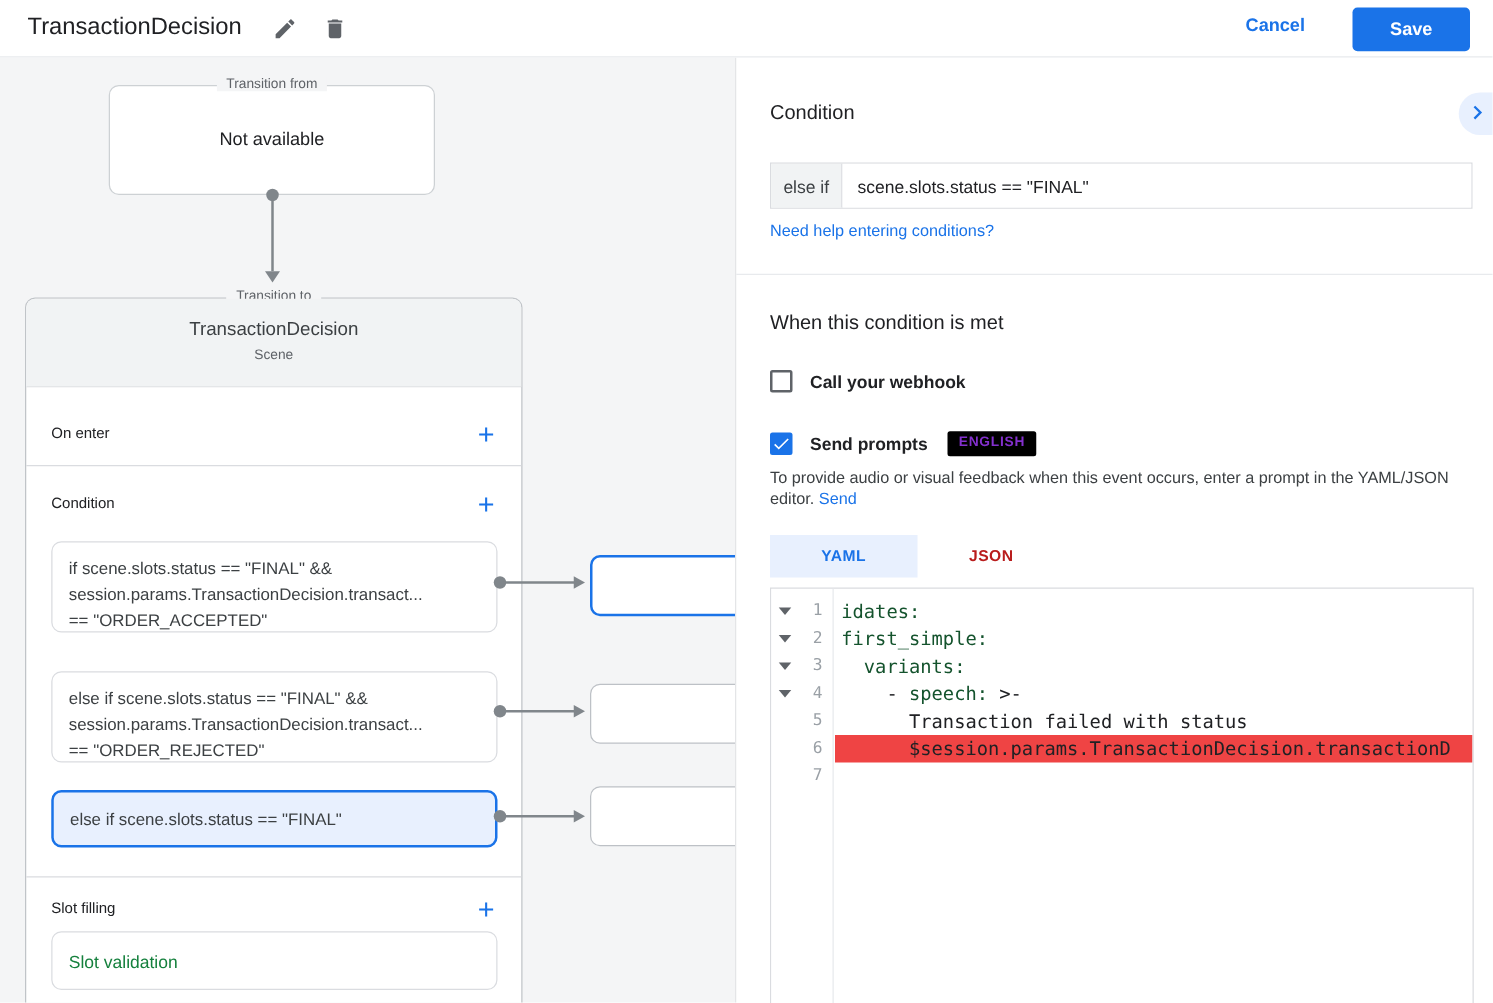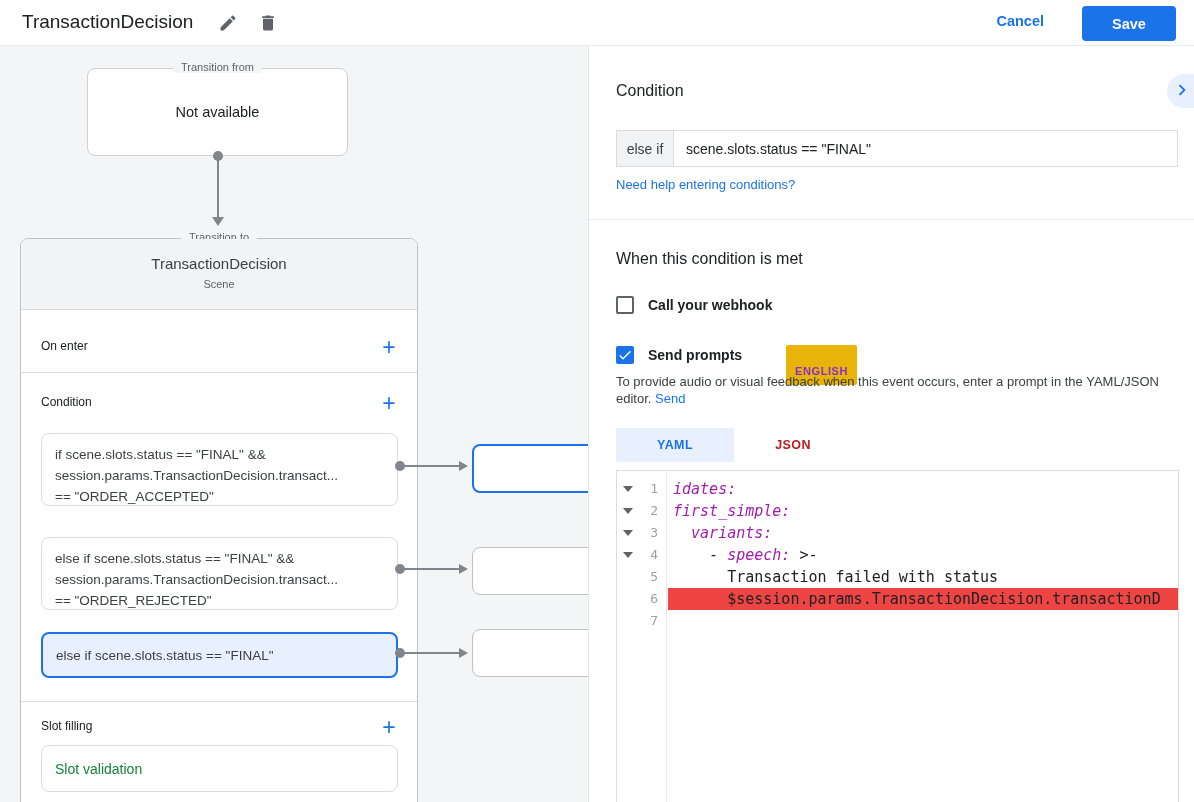--- a/index.html
+++ b/index.html
@@ -68,42 +68,42 @@
   .cond-input { flex:1; border:none; outline:none; padding-left:12px; font-size:14px; color:#202124;
     font-family:"Liberation Sans", sans-serif; background:#fff; }
   .link { color:#1a73e8; font-size:13px; text-decoration:none; cursor:pointer; }
   .help-pos { position:absolute; left:27px; top:131px; }
   .panel-divider { position:absolute; left:0; right:0; top:173px; height:1px; background:#e8eaed; }
   .checkbox { position:absolute; left:27px; width:18px; height:18px; border:2px solid #5f6368;
     border-radius:2px; background:#fff; cursor:pointer; }
   .checkbox.checked { background:#1a73e8; border-color:#1a73e8; }
   .checkbox svg { width:16px; height:16px; fill:#fff; margin:-1px 0 0 -1px; }
   .cb-label { position:absolute; left:59px; font-size:14px; font-weight:600; color:#202124; }
-  .badge { position:absolute; left:169px; height:20px; padding:20px 9px; background:#eab308;
-    color:#8430ce; font-size:11px; font-weight:600; letter-spacing:0.6px; border-radius:2px;margin-left:28px; }
+  .badge { position:absolute; left:169px; height:20px; padding:3px 9px; background:#000000;
+    color:#8430ce; font-size:11px; font-weight:600; letter-spacing:0.6px; border-radius:2px; }
   .note { position:absolute; left:27px; top:327px; width:560px; font-size:13px; line-height:17px; color:#3c4043; }
   .tab { position:absolute; top:382px; width:118px; height:34px; display:flex; align-items:center;
     justify-content:center; font-size:12.5px; font-weight:600; letter-spacing:0.4px; cursor:pointer; }
   .tab.active { background:#e8f0fe; color:#1a73e8; }
   .tab.inactive { color:#b91c1c; }
 
   
   .editor { position:absolute; left:27px; top:424px; width:563px; bottom:-2px; border:1px solid #dadce0;
     background:#fff; overflow:hidden; }
   .gutter { position:absolute; left:0; top:0; bottom:0; width:50px; background:#fff;
     border-right:1px solid #e8eaed; }
   .lnum { position:absolute; right:8px; width:30px; height:22px; text-align:right;
     font-family:"DejaVu Sans Mono", monospace; font-size:13px; color:#9aa0a6; line-height:22px; }
   .fold { position:absolute; left:6px; width:0; height:0; border-left:5px solid transparent;
     border-right:5px solid transparent; border-top:6px solid #5f6368; cursor:pointer; }
   .code-area { position:absolute; left:51px; top:0; right:0; bottom:0; cursor:text; }
   .cline { position:absolute; left:0; right:0; height:22px; line-height:22px; padding-left:5px;
     font-family:"DejaVu Sans Mono", monospace; font-size:15px; color:#202124; white-space:pre; }
   .cline.hl { background:#ef4444; }
-  .tok-key { color:#a21caf;font-style:italic; }
+  .tok-key { color:#14532d; }
 </style>
 </head>
 <body>
 
 <div class="topbar">
   <div class="page-title">TransactionDecision</div>
   <button class="icon-btn" style="left:216px;">
     <span><svg viewBox="0 0 24 24">
           <path d="M3 17.25V21h3.75L17.81 9.94l-3.75-3.75L3 17.25zM20.71 7.04c.39-.39.39-1.02 0-1.41l-2.34-2.34c-.39-.39-1.02-.39-1.41 0l-1.83 1.83 3.75 3.75 1.83-1.83z"></path>
         </svg></span>

